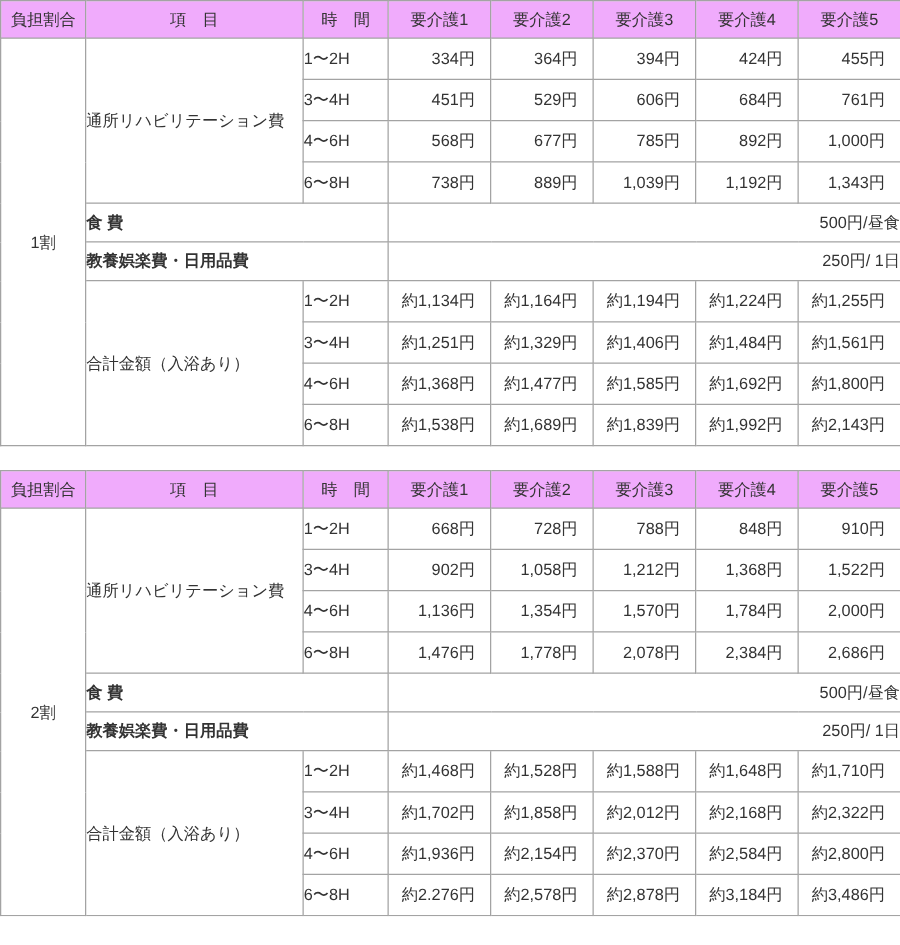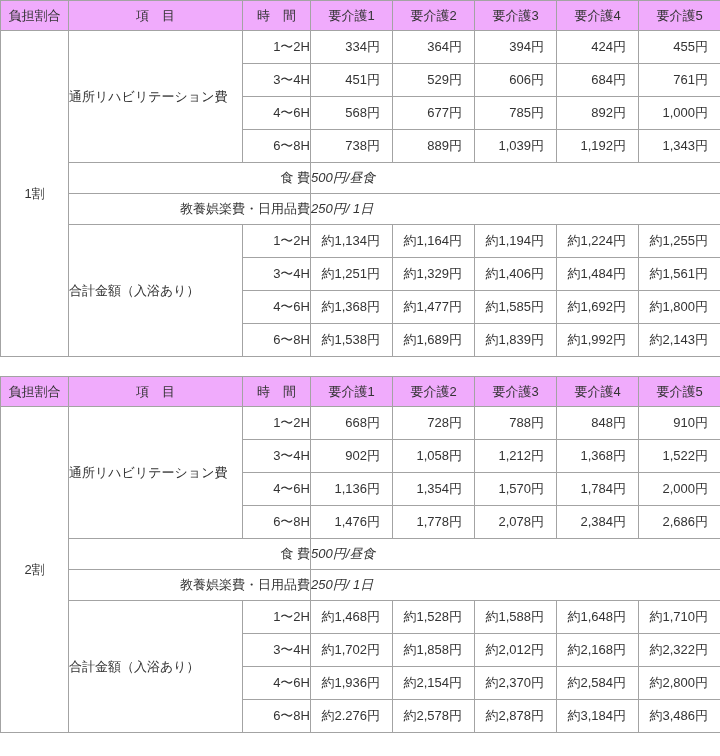--- a/index.html
+++ b/index.html
@@ -27,24 +27,24 @@
     background: #f0abfc;
     font-weight: normal;
     height: 29px;
     text-align: center;
     color: #333333;
   }
   tr.row-std  { height: 33px; }
   tr.row-thin { height: 31px; }
   td.ratio-cell { text-align: center; vertical-align: middle; background: #ffffff; margin-top: 18px; }
   td.item-cell  { text-align: left; vertical-align: middle; }
-  td.time-cell  { text-align: right; padding-left: 16px; }
+  td.time-cell  { text-align: left; }
   td.value-cell { text-align: right; padding-right: 12px; }
-  td.span-label { text-align: right; }
-  td.span-value { text-align: left; font-style: italic; }
+  td.span-label { text-align: left; font-weight: bold; }
+  td.span-value { text-align: right; }
   #table2-wrap { margin-top: 19px; }
 </style>
 </head>
 <body>
 
 <div>
 <table class="price-table">
   <colgroup>
     <col style="width:68px">
         <col style="width:174px">

